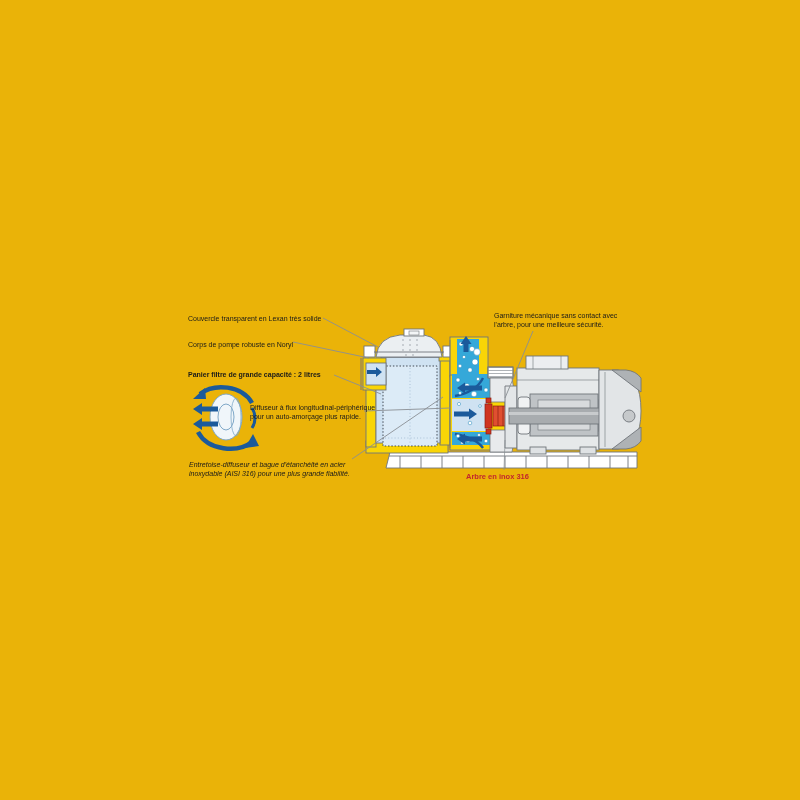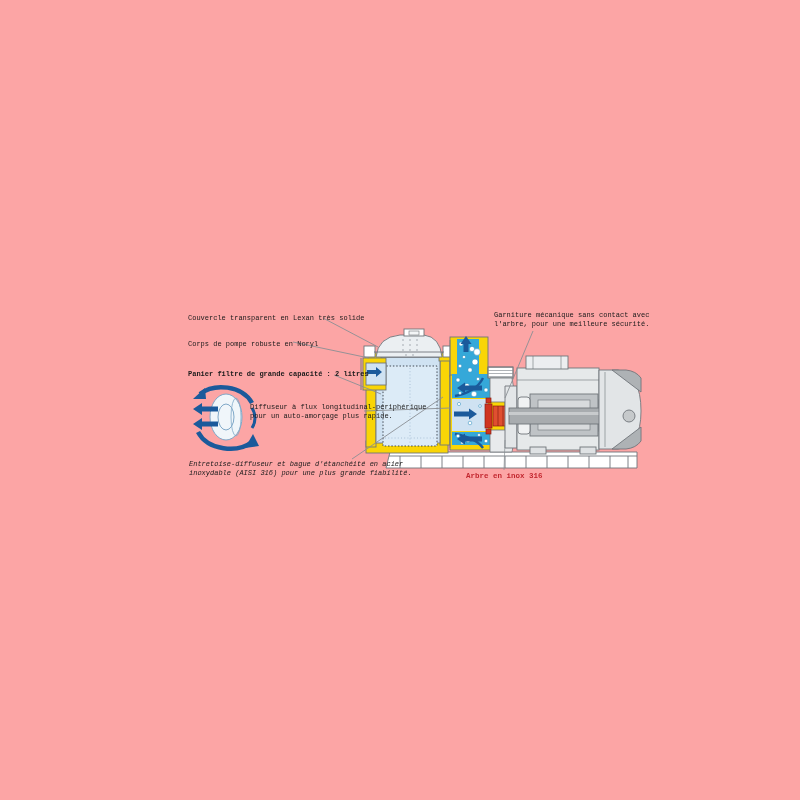--- a/index.html
+++ b/index.html
@@ -1,22 +1,22 @@
 <!DOCTYPE html>
 <html style="--yellow: #f9d506; --cyan: #35a8d9; --pale: #cfe2f2; --navy: #1b5a9b; --red: #cf3420; --red-text: #c2262e; --outline: #70757a; --motor: #e6e9ea; --motor-dark: #aeb2b5; --stator: #bfc3c6; --text: #1a1a1a;"><head>
 <meta charset="utf-8">
 <style>
   :root{
     --yellow:#f9d506; --cyan:#35a8d9; --pale:#cfe2f2; --navy:#1b5a9b;
     --red:#cf3420; --red-text:#c2262e; --outline:#70757a;
     --motor:#e6e9ea; --motor-dark:#aeb2b5; --stator:#bfc3c6; --text:#1a1a1a;
   }
   html,body{margin:0;padding:0;background:#fff;}
-  .canvas{position:relative;width:800px;height:800px;background:#fca5a5;
-          font-family:Liberation Mono, monospace;overflow:hidden;}
+  .canvas{position:relative;width:800px;height:800px;background:#eab308;
+          font-family:Liberation Sans, sans-serif;overflow:hidden;}
   .canvas svg{position:absolute;left:0;top:0;}
   .lbl{position:absolute;font-size:7px;line-height:9px;color:var(--text);white-space:nowrap;}
   .lbl.bold{font-weight:bold;}
   .lbl.ital{font-style:italic;}
   .lbl.red{color:var(--red-text);font-weight:bold;font-size:7.5px;}
 </style>
 </head>
 <body>
 
 <div class="canvas">

